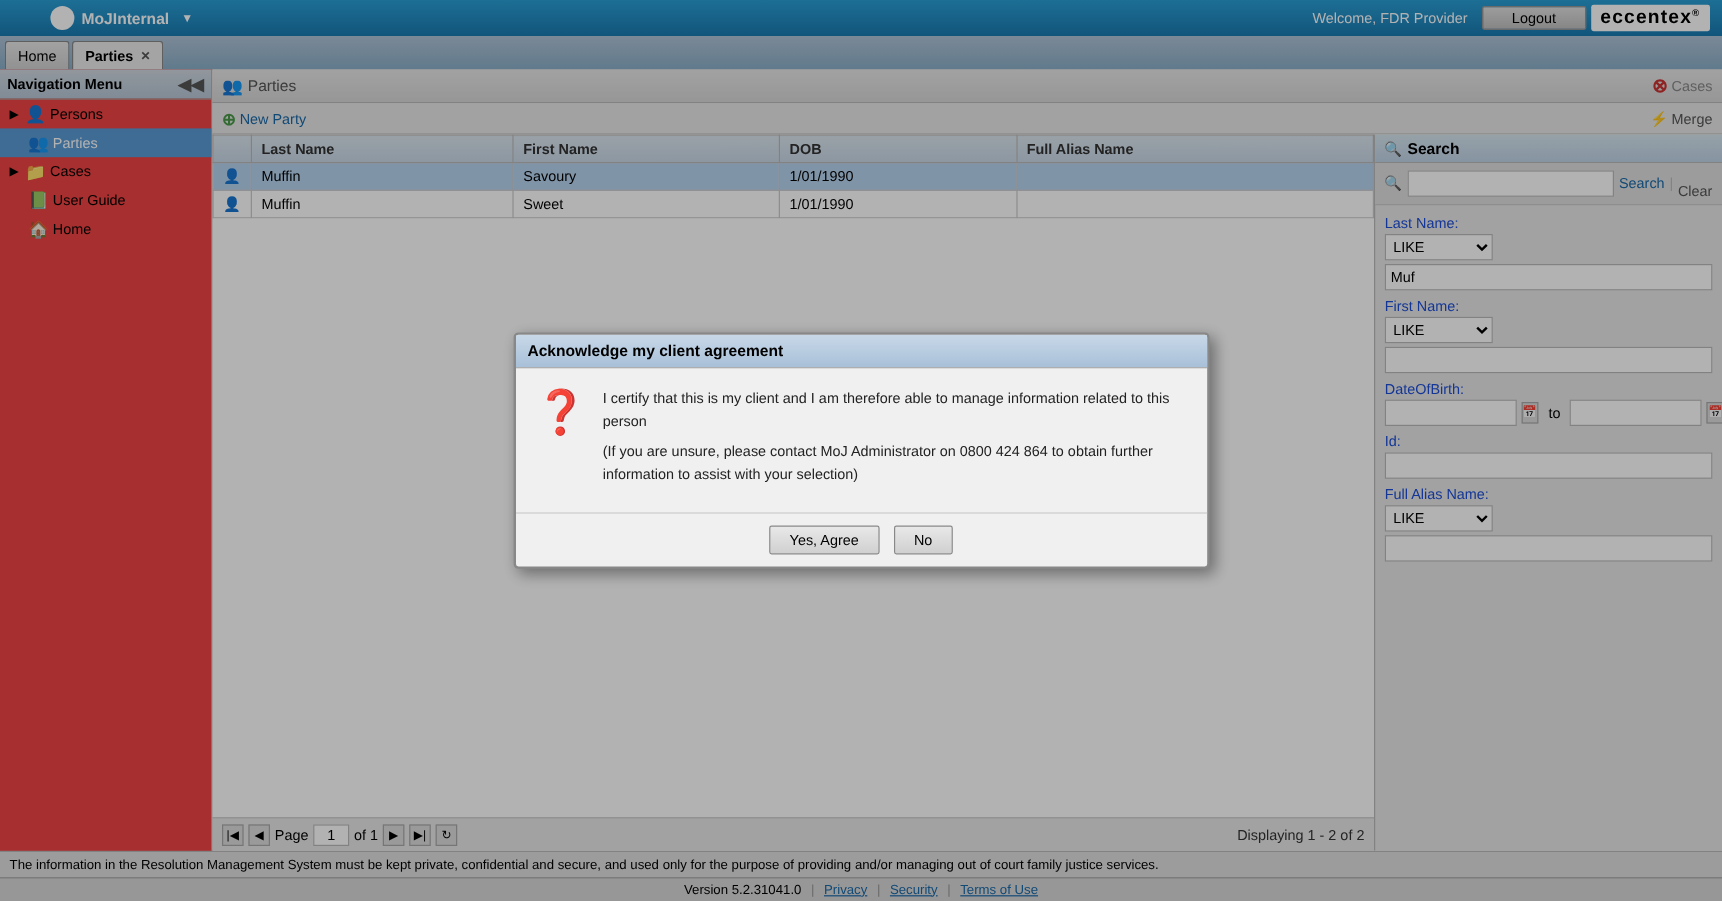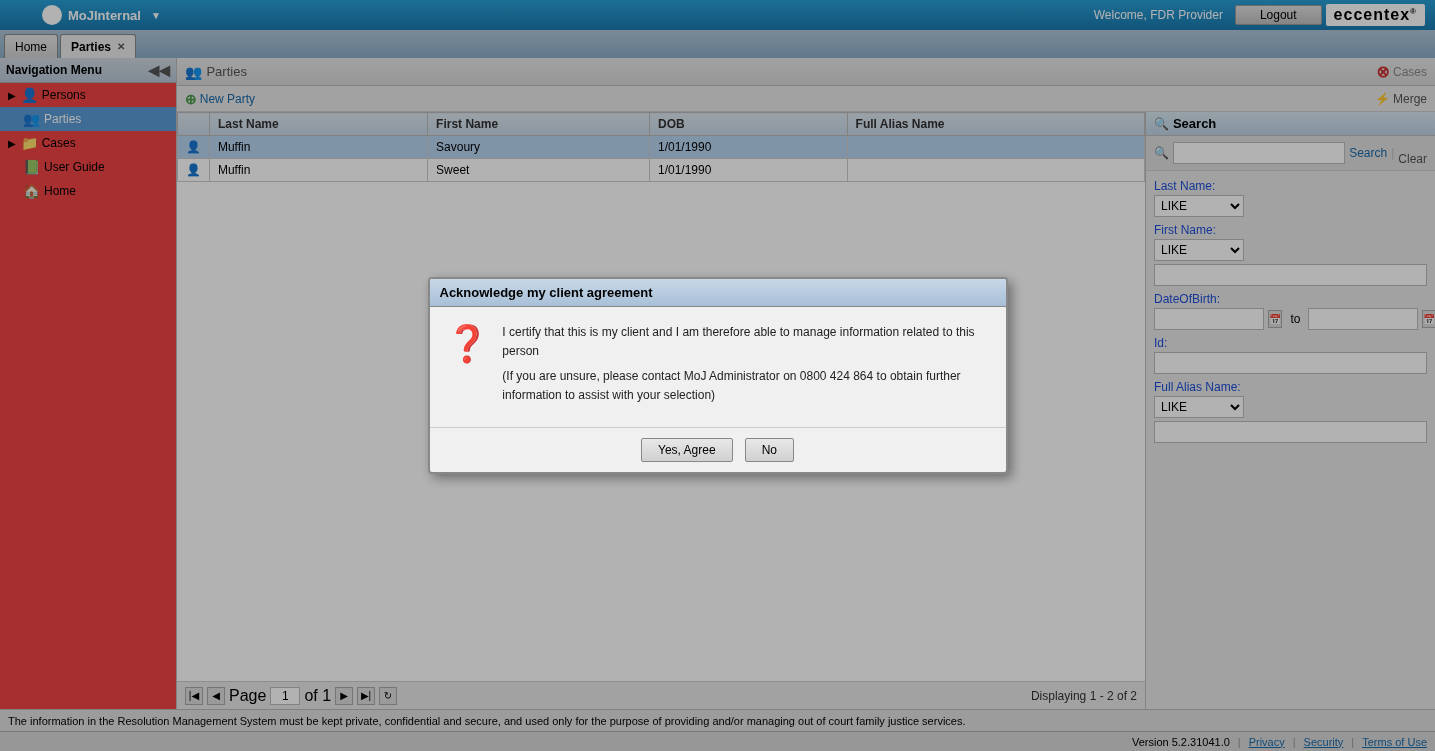--- a/index.html
+++ b/index.html
@@ -144,32 +144,32 @@
     .date-btn { width: 18px; height: 18px; background: #ddd; border: 1px solid #aaa; cursor: pointer; font-size: 10px; display: flex; align-items: center; justify-content: center; }
 
     
     .pagination {
       display: flex; align-items: center; justify-content: space-between;
       padding: 4px 8px; background: #e8e8e8; border-top: 1px solid #ccc; height: 28px;
     }
     .page-controls { display: flex; align-items: center; gap: 4px; }
     .page-btn { width: 18px; height: 18px; background: #ddd; border: 1px solid #aaa; cursor: pointer; font-size: 10px; display: flex; align-items: center; justify-content: center; }
     .page-input { width: 30px; height: 18px; border: 1px solid #bbb; text-align: center; font-size: 12px; }
-    .page-text { font-size: 16px; }
+    .page-text { font-size: 12px; }
     .displaying-text { font-size: 12px; color: #333; text-align: center; }
 
     
     .status-bar {
       height: 22px; background: #e0e0e0; border-top: 1px solid #bbb;
       display: flex; align-items: center; justify-content: space-between;
       padding: 0 8px; font-size: 11px;
     }
     .footer-bar {
       height: 20px; background: #d8d8d8; border-top: 1px solid #aaa;
-      display: flex; align-items: center; justify-content: flex-end;
+      display: flex; align-items: center; justify-content: center;
       padding: 0 8px; font-size: 11px; gap: 8px;
     }
     .footer-link { color: #1a6aaa; cursor: pointer; text-decoration: underline; }
     .footer-sep { color: #999; }
 
     
     .modal-overlay {
       position: fixed; top: 0; left: 0; width: 100%; height: 100%;
       background: rgba(0,0,0,0.3); display: flex; align-items: center; justify-content: center;
       z-index: 1000;
@@ -348,20 +348,23 @@
           </span>
         </div>
         <div class="search-form">
           <div>
             <div class="form-label">Last Name:</div>
             <div class="form-row">
               <select class="form-select">
                 <option>LIKE</option><option>=</option><option>!=</option>
               </select>
             </div>
+            <div style="margin-top:3px">
+              <input class="form-input" type="text" value="Muf" style="">
+            </div>
           </div>
 
           <div>
             <div class="form-label">First Name:</div>
             <div class="form-row">
               <select class="form-select">
                 <option>LIKE</option><option>=</option><option>!=</option>
               </select>
             </div>
             <div style="margin-top:3px">

